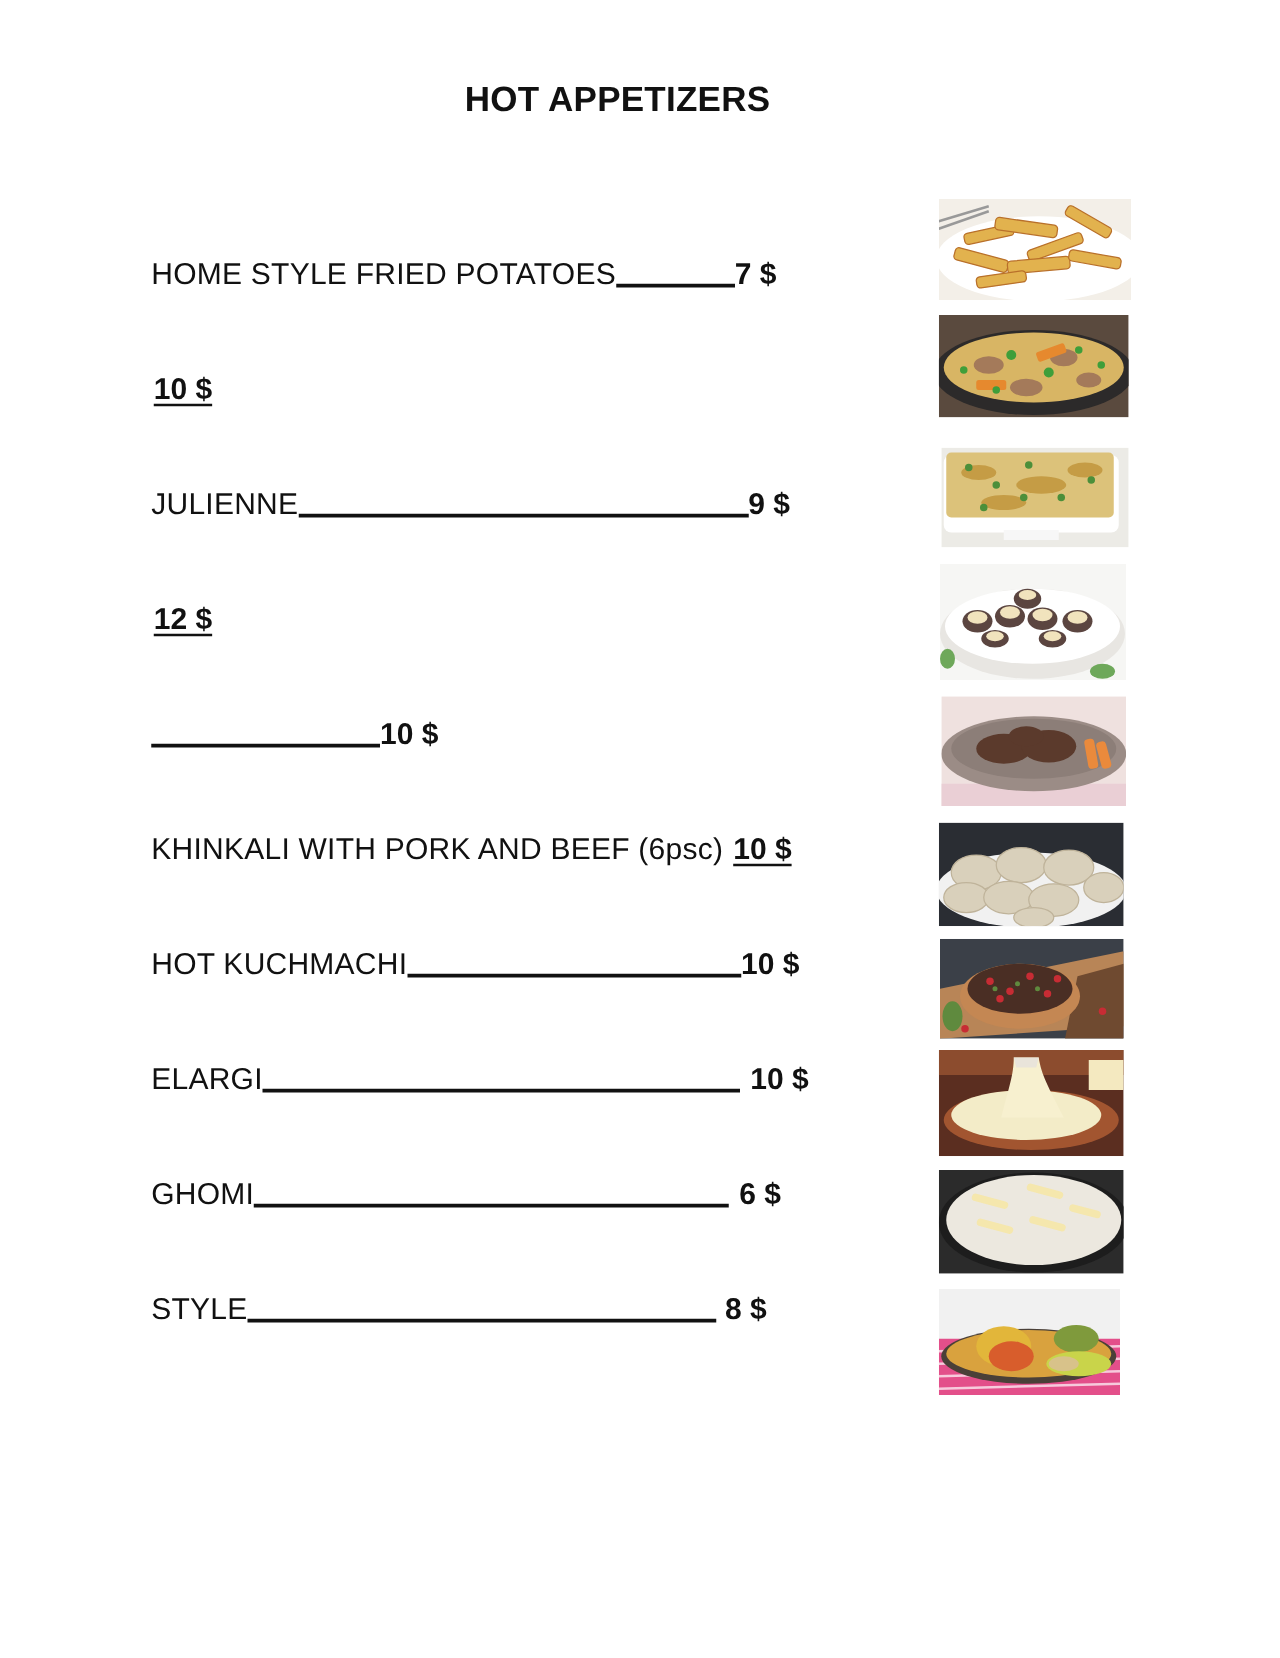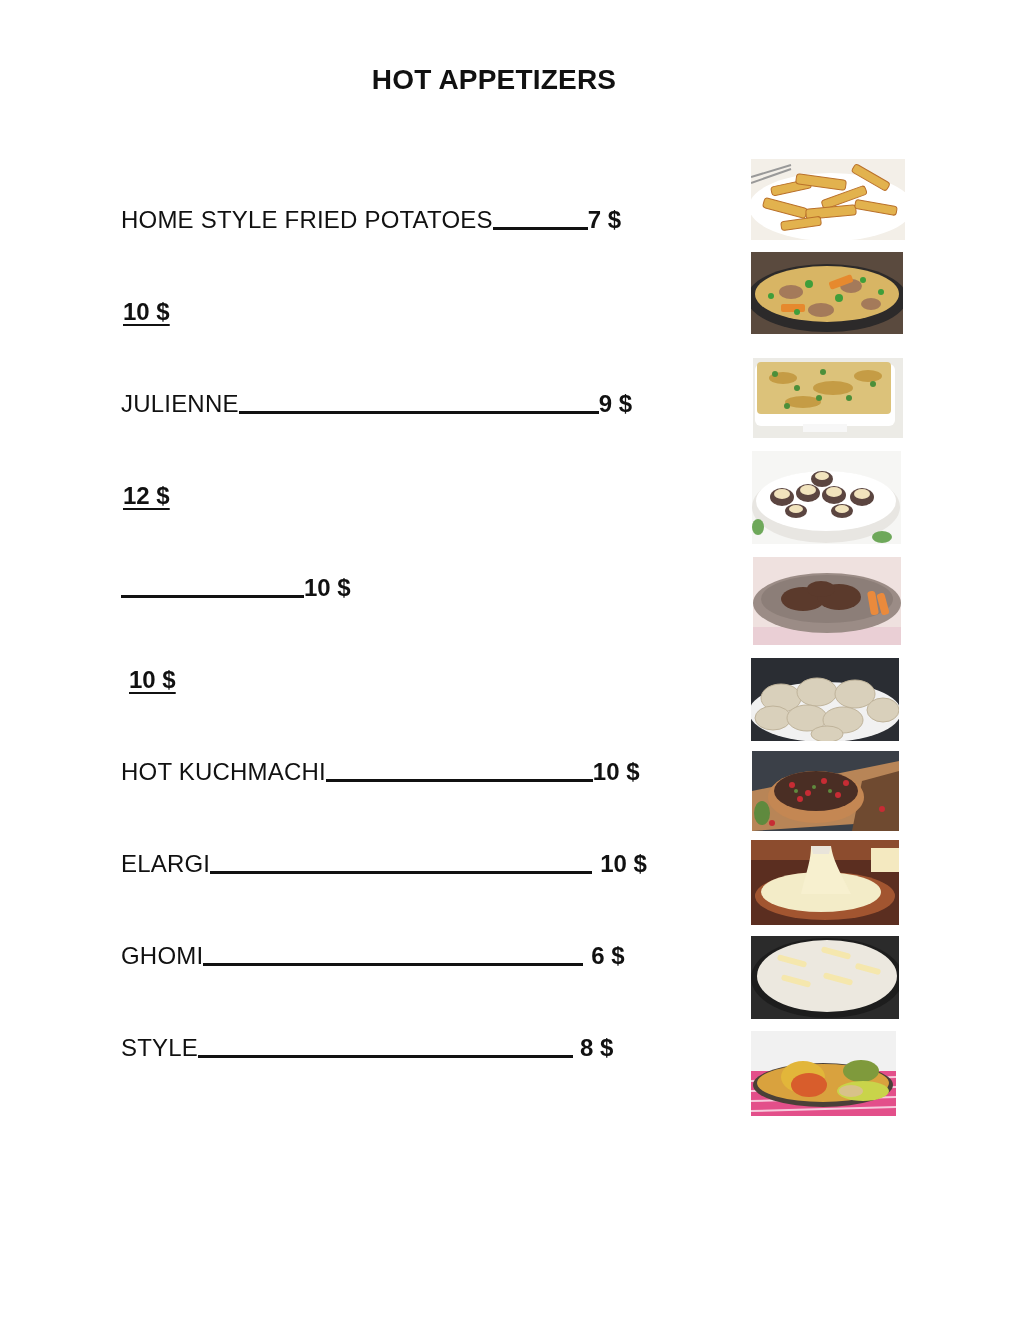--- a/index.html
+++ b/index.html
@@ -40,20 +40,21 @@
 <div class="item" style="top:478px">
   <span class="price ul" style="margin-left:2px">12 $</span>
 </div>
 
 <div class="item" style="top:570px">
   <span class="leader" style="width:183px"></span>
   <span class="price">10 $</span>
 </div>
 
 <div class="item" style="top:662px">
+  <span class="name">KHINKALI WITH PORK AND BEEF (6psc)</span>
   <span class="price ul" style="margin-left:8px">10 $</span>
 </div>
 
 <div class="item" style="top:754px">
   <span class="name">HOT KUCHMACHI</span>
   <span class="leader" style="width:267px"></span>
   <span class="price">10 $</span>
 </div>
 
 <div class="item" style="top:846px">

